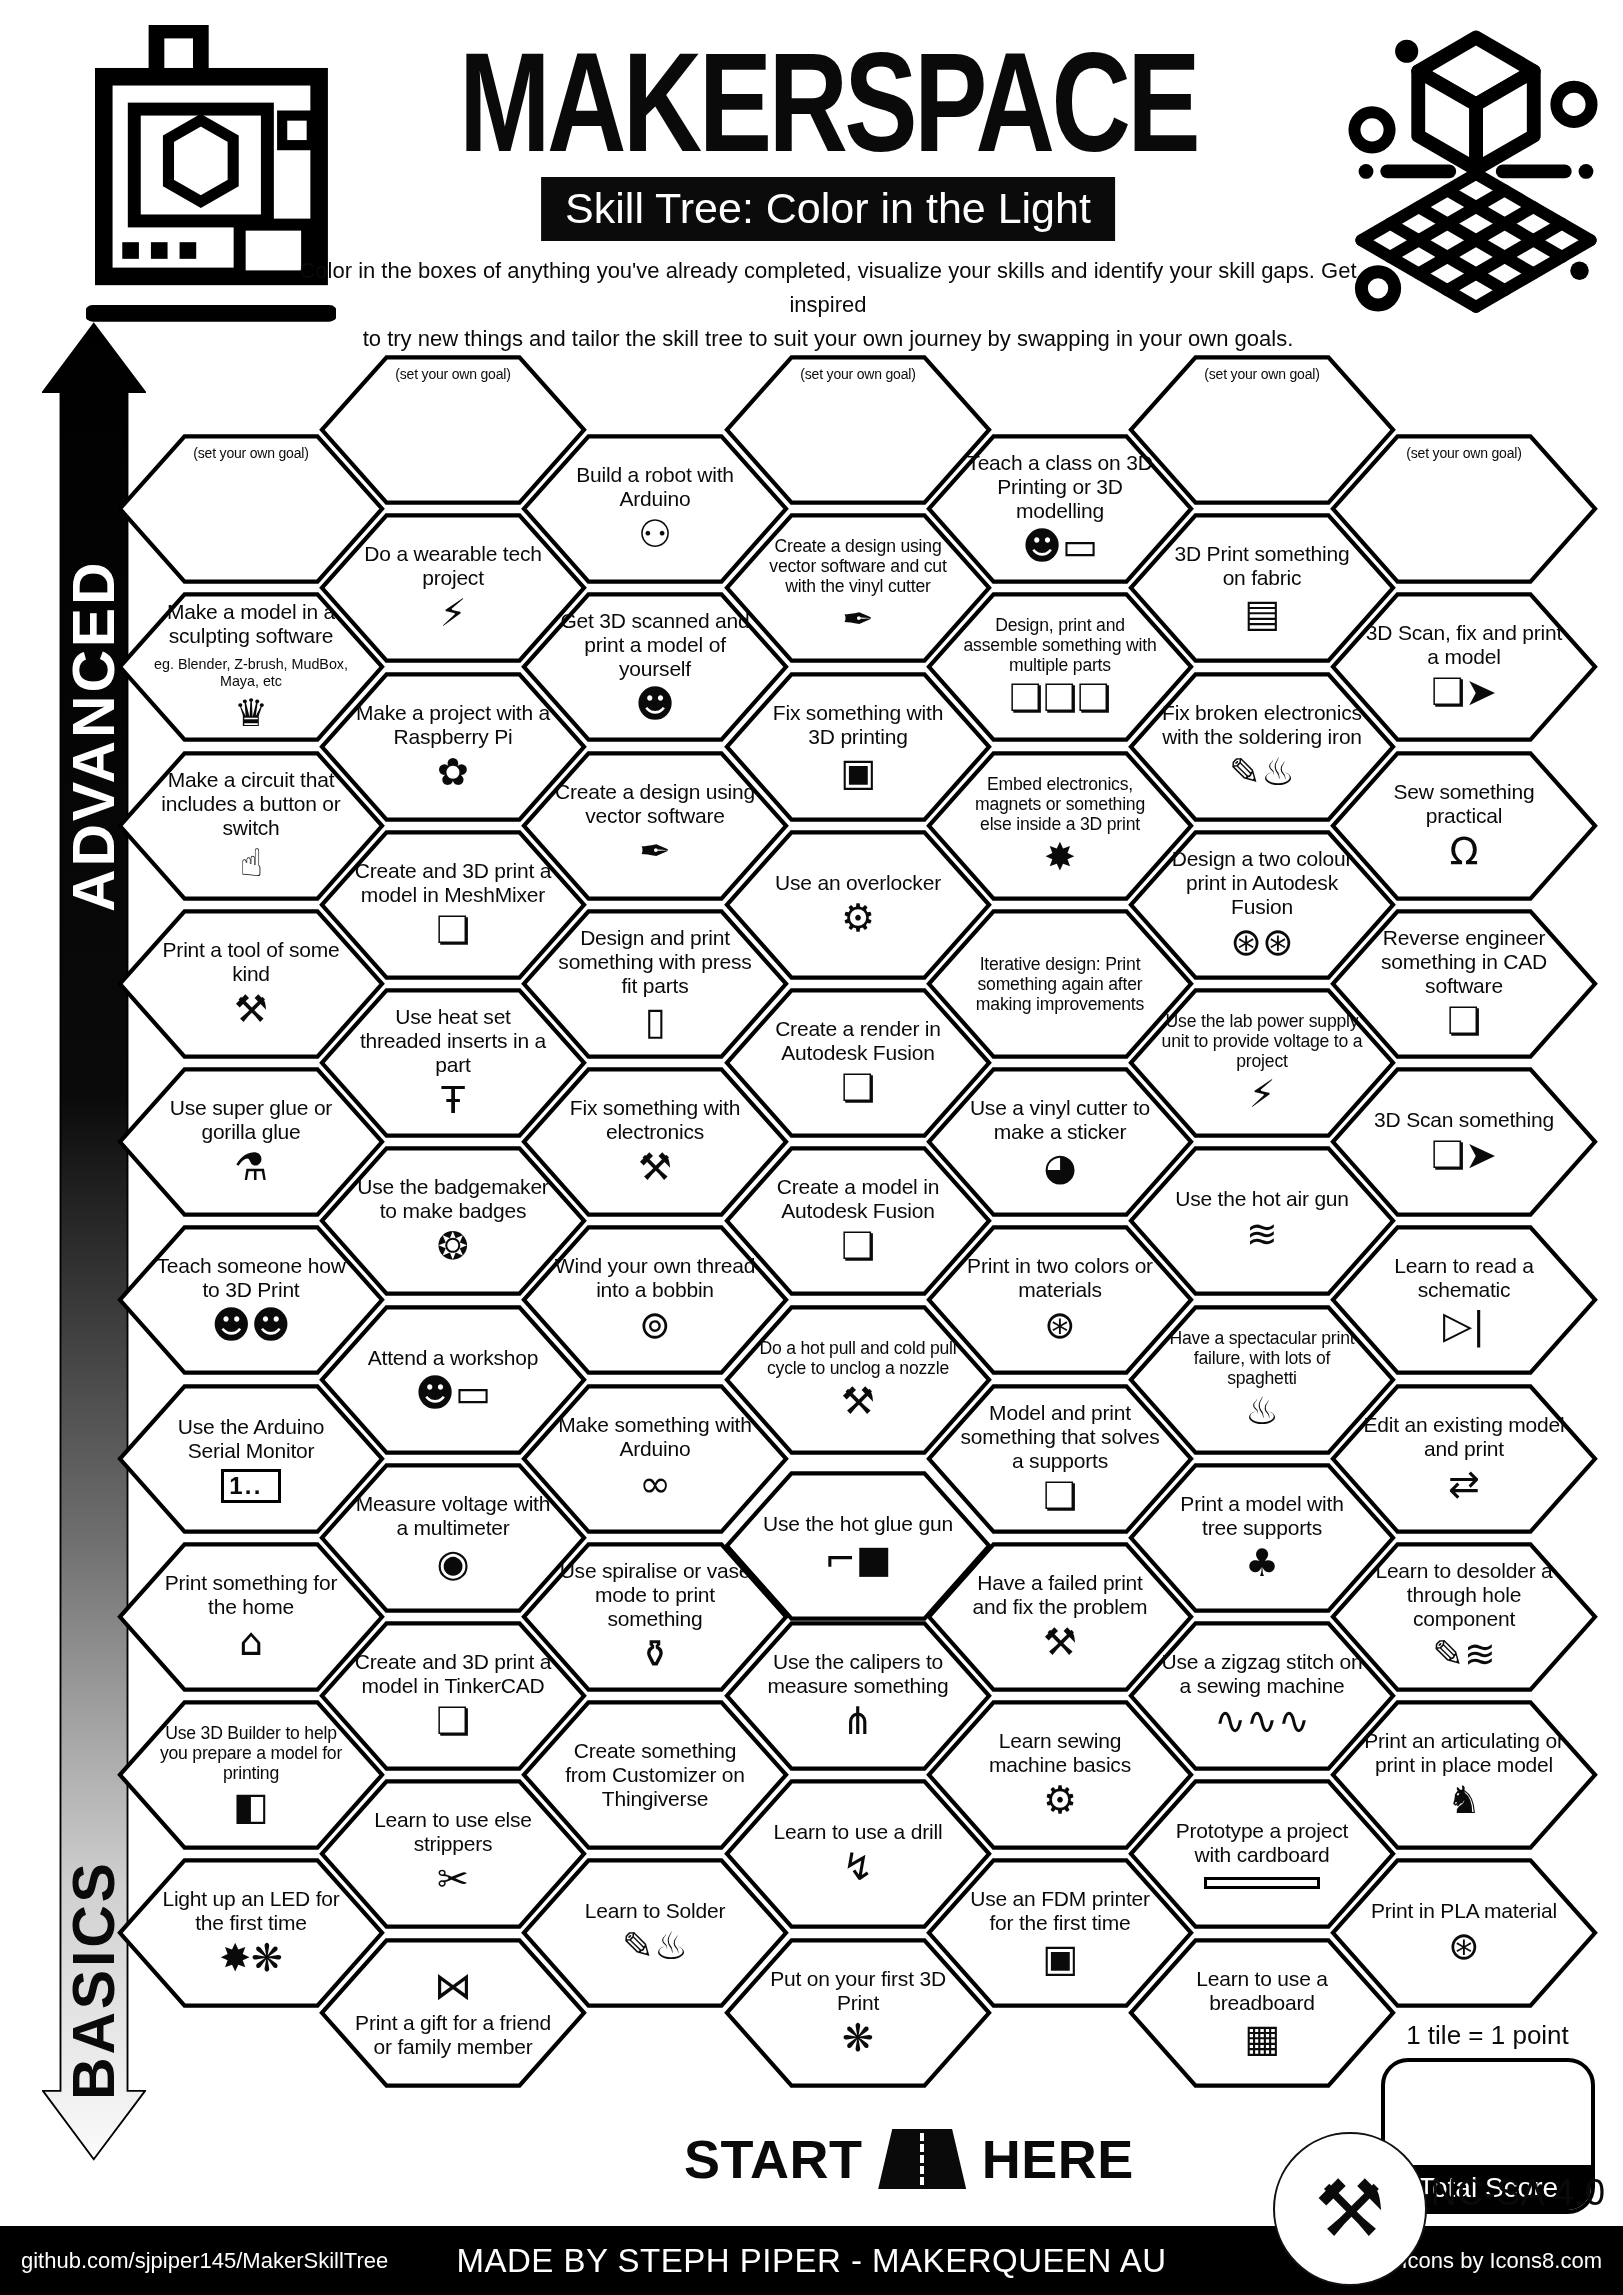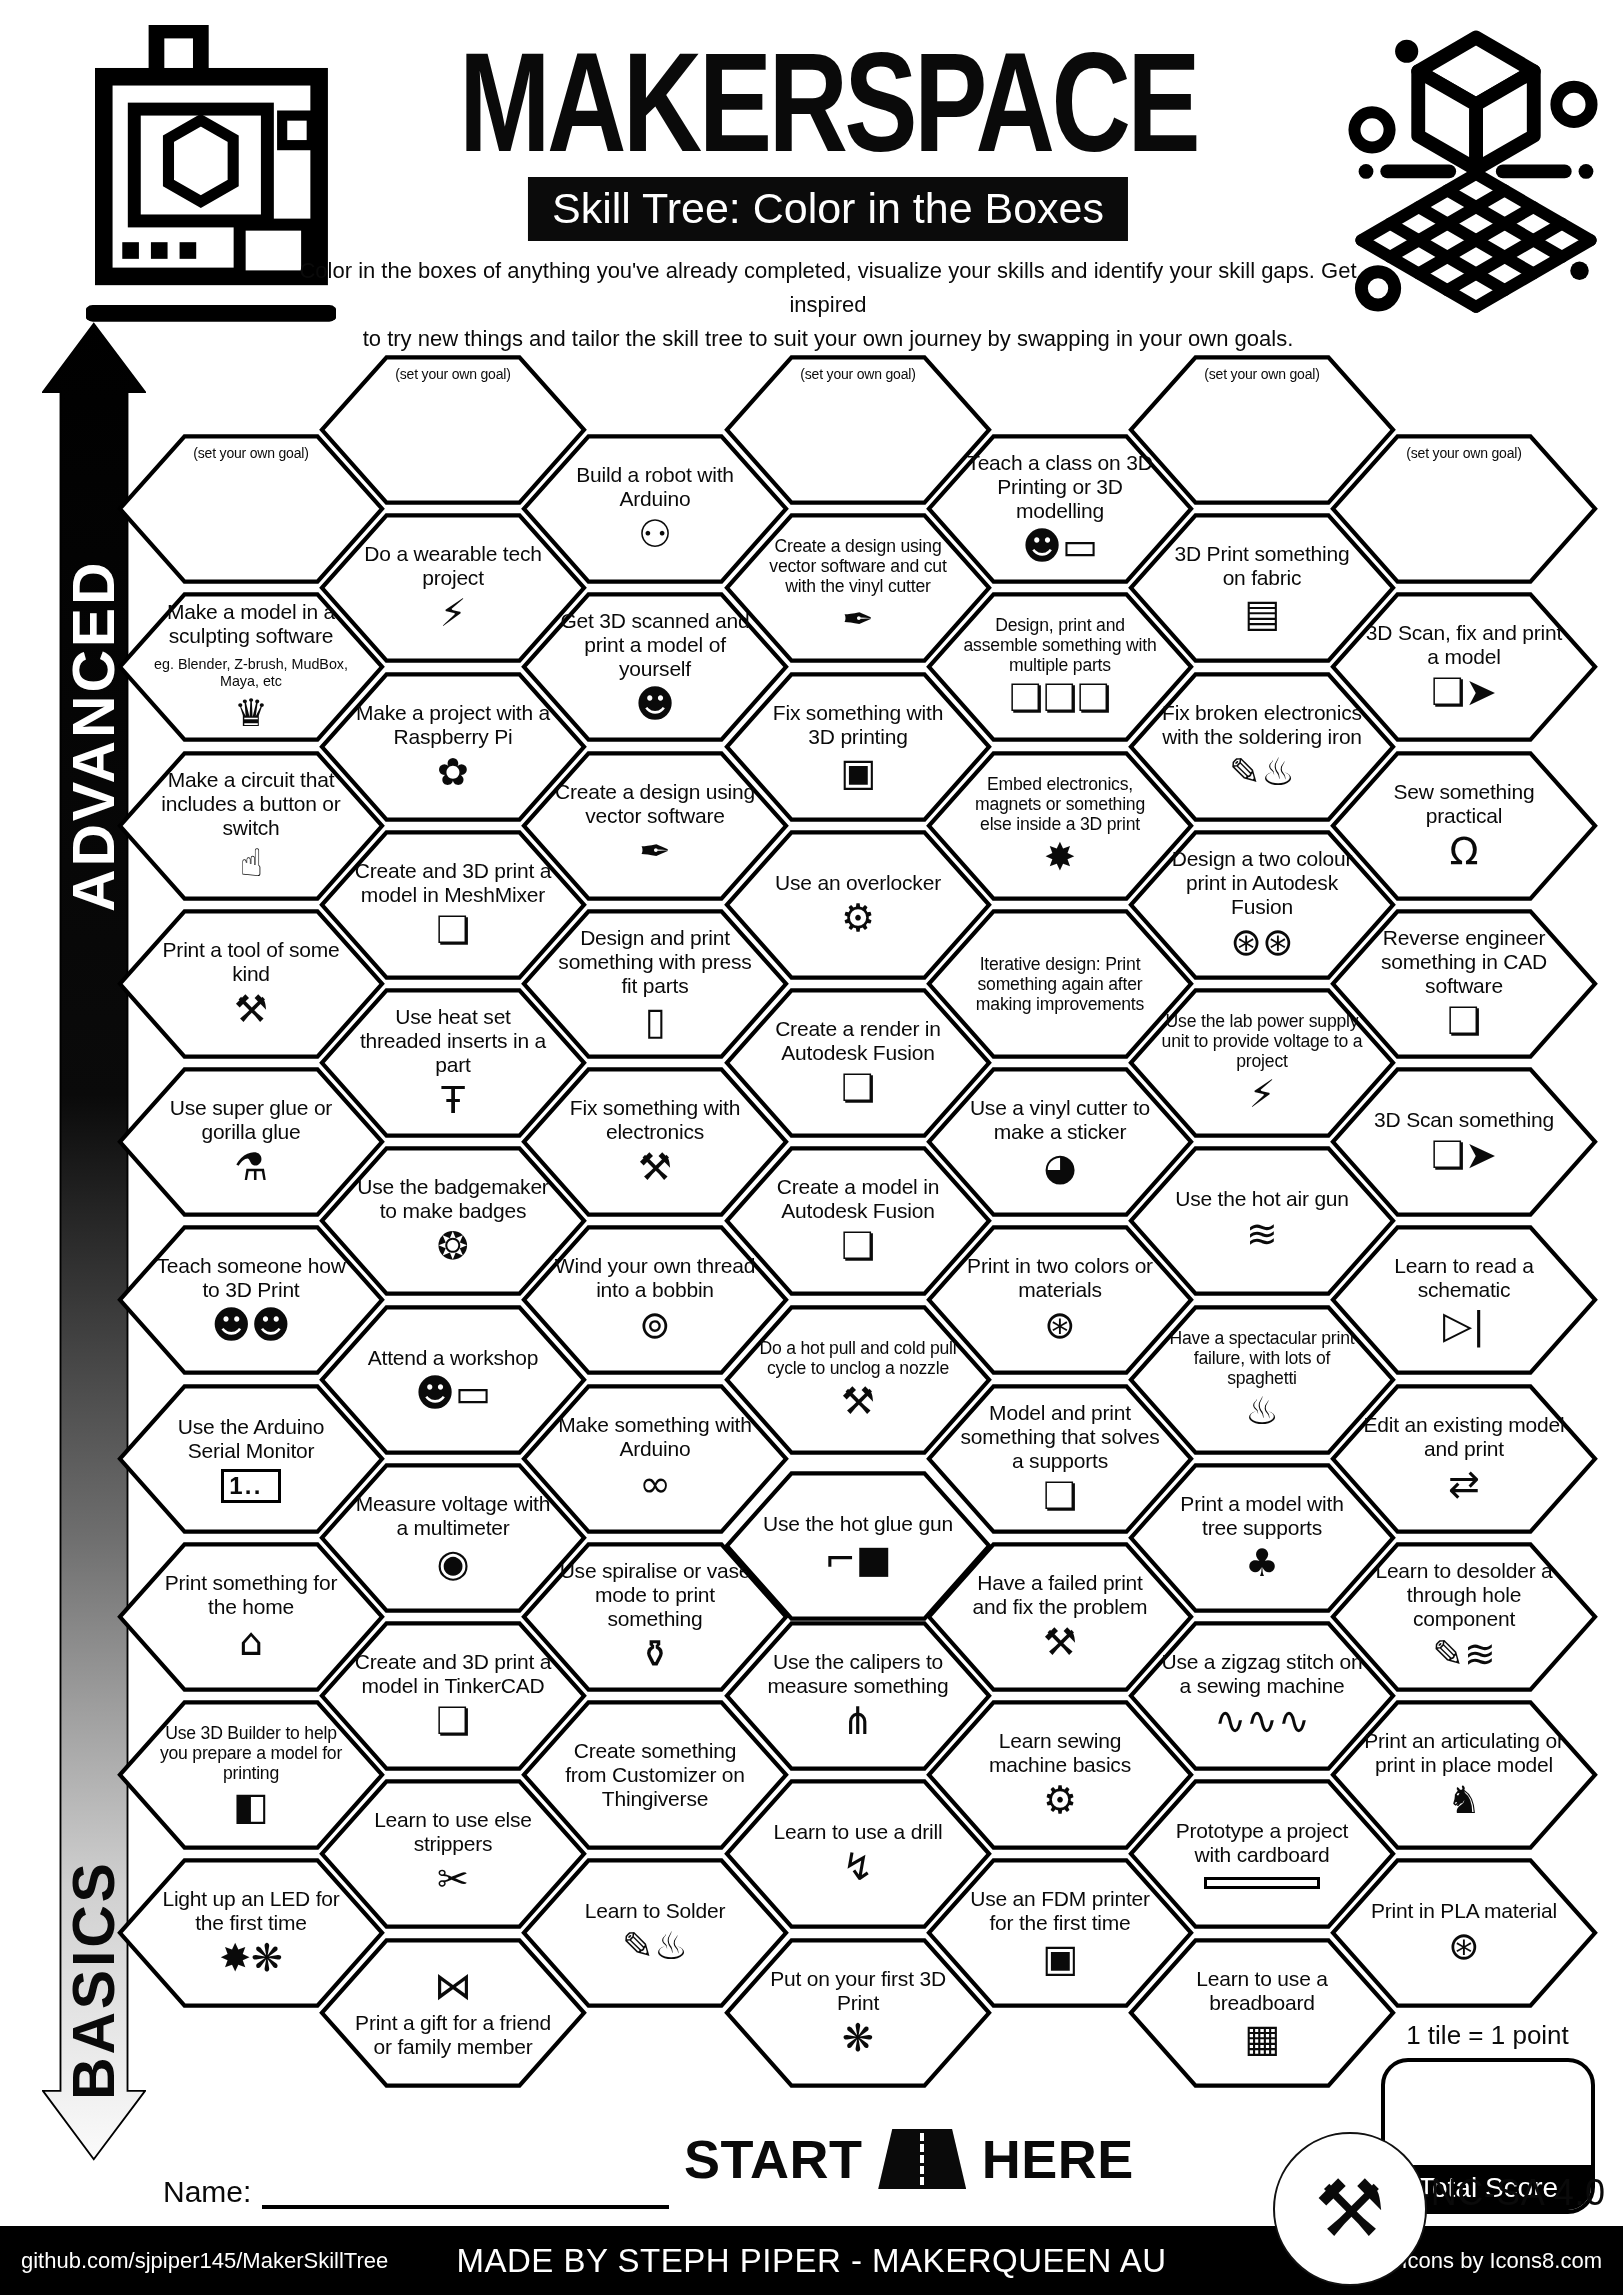--- a/index.html
+++ b/index.html
@@ -110,21 +110,21 @@
     <polygon points="248,206 318,246 318,342 248,382 178,342 178,246" fill="none" stroke="#000" stroke-width="24"></polygon>
     <rect x="424" y="196" width="64" height="64" fill="none" stroke="#000" stroke-width="22"></rect>
     <rect x="332" y="432" width="146" height="112" fill="#fff" stroke="#000" stroke-width="26"></rect>
     <rect x="78" y="470" width="36" height="36" fill="#000"></rect>
     <rect x="140" y="470" width="36" height="36" fill="#000"></rect>
     <rect x="202" y="470" width="36" height="36" fill="#000"></rect>
     <line x1="14" y1="624" x2="526" y2="624" stroke="#000" stroke-width="36" stroke-linecap="round"></line>
   </svg>
 
   <div class="title">MAKERSPACE</div>
-  <div class="subtitle">Skill Tree: Color in the Boxes</div>
+  <div class="subtitle">Skill Tree: Color in the Light</div>
   <div class="desc">
     <div>Color in the boxes of anything you've already completed, visualize your skills and identify your skill gaps.  Get inspired</div>
     <div>to try new things and tailor the skill tree to suit your own journey by swapping in your own goals.</div>
   </div>
 
   <svg class="logo-cube" width="278" height="305" viewBox="0 0 600 660">
     <g fill="#fff" stroke="#000" stroke-width="30" stroke-linejoin="round">
       <polygon points="300,55 425,128 300,200 175,128"></polygon>
       <polygon points="425,128 425,268 300,340 300,200"></polygon>
       <polygon points="175,128 175,268 300,340 300,200"></polygon>
@@ -899,24 +899,20 @@
     <span>START</span>
     <span class="road"></span>
     <span>HERE</span>
   </div>
 
   <div class="tile-note">1 tile = 1 point</div>
   <div class="score-box">
     <div class="score-band">Total Score</div>
   </div>
 
-  <div class="name-row">
-    <span>Name:</span>
-    <span class="name-line"></span>
-  </div>
 
   <div class="cc-badge">
     <span class="glyph">⚒</span>
   </div>
   <div class="license">CC BY-NC-SA 4.0</div>
 
   <div class="footer-bar">
     <span class="footer-left">github.com/sjpiper145/MakerSkillTree</span>
     <span class="footer-center">MADE BY STEPH PIPER  -  MAKERQUEEN AU</span>
     <span class="footer-right">Icons by Icons8.com</span>

